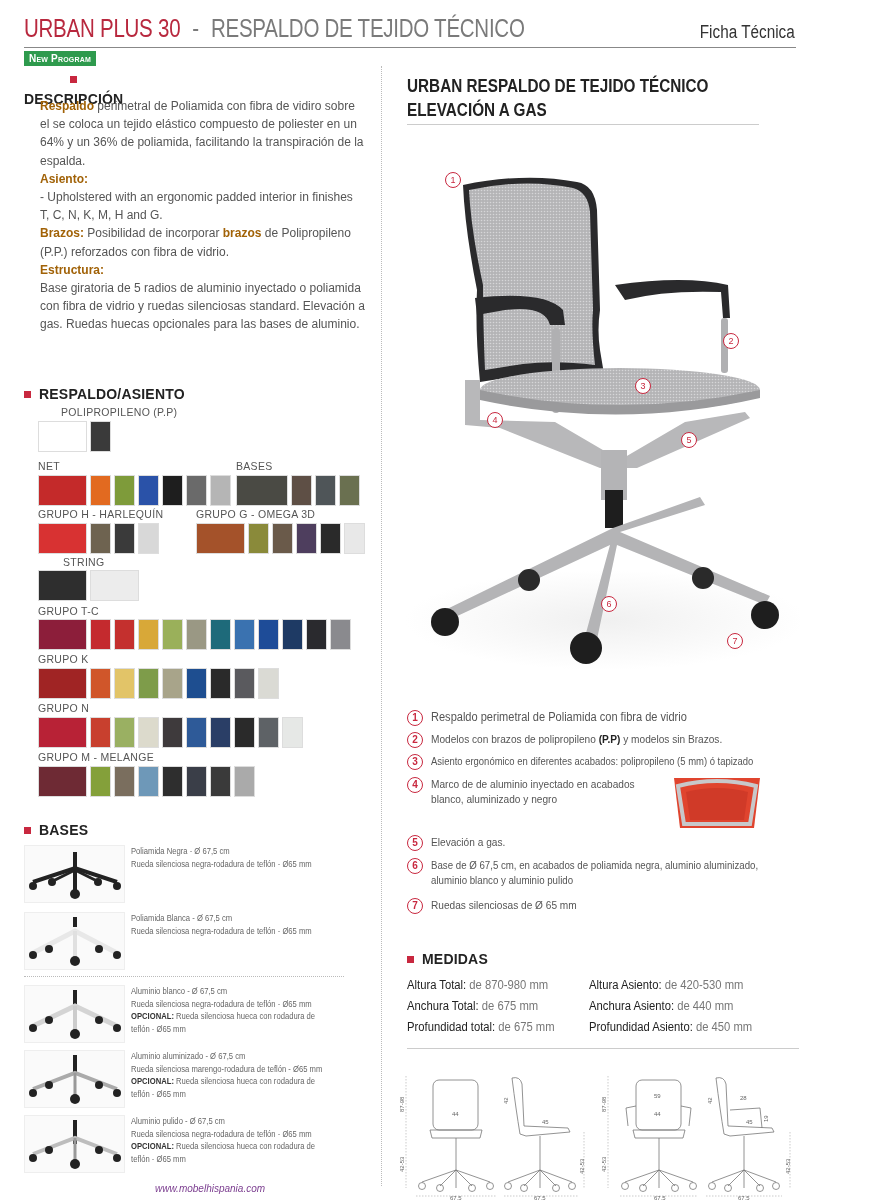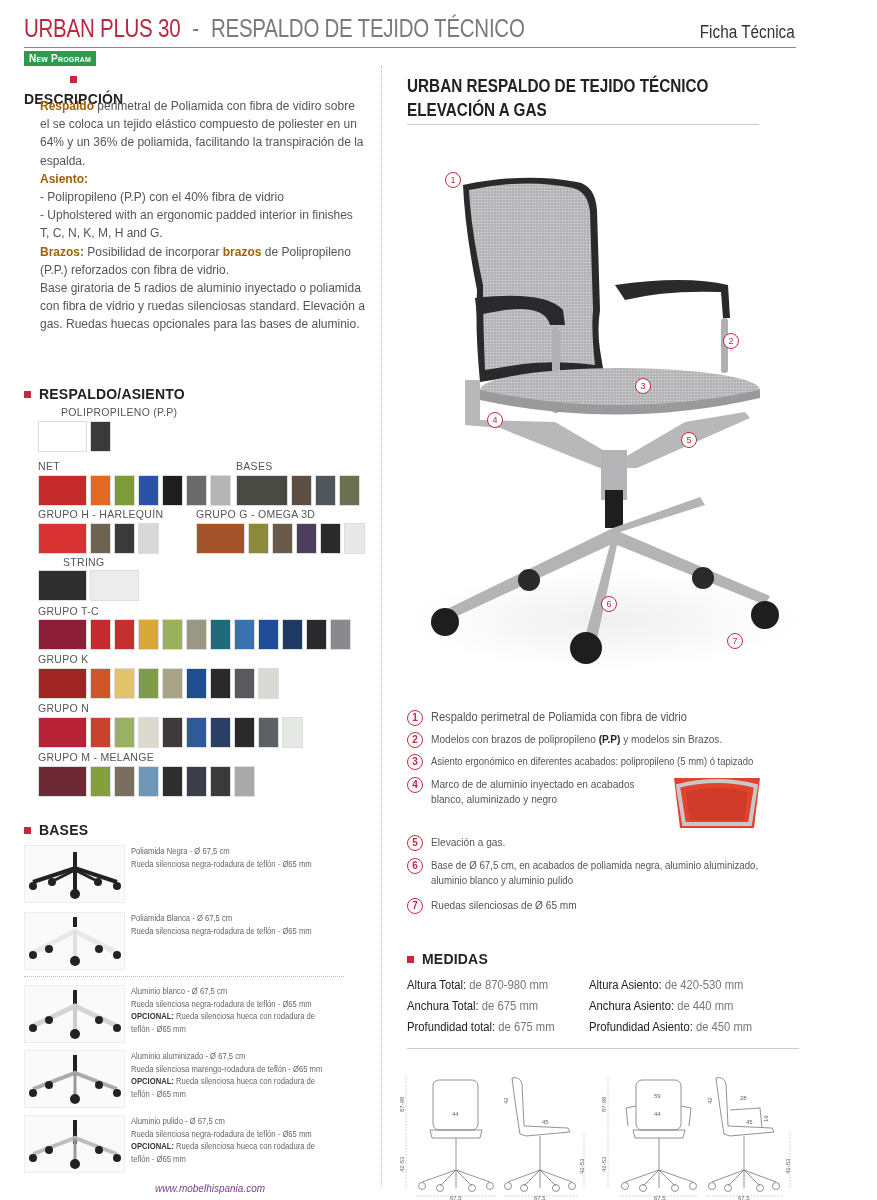--- a/index.html
+++ b/index.html
@@ -71,23 +71,23 @@
 
 <div class="abs vdivider"></div>
 
 <div class="abs sec-head" style="left:24px; top:76px;flex-direction:column;">
   <span class="sec-sq"></span>
   <span>DESCRIPCIÓN</span>
 </div>
 <div class="abs desc">
   <p><b>Respaldo</b><span> perimetral de Poliamida con fibra de vidiro sobre el se coloca un tejido elástico compuesto de poliester en un 64% y un 36% de poliamida, facilitando la transpiración de la espalda.</span></p>
   <p><b>Asiento:</b></p>
-  <p>- Polipropileno (P.P) con el 40% fibra de vidrio</p>
   <p>- Upholstered with an ergonomic padded interior in finishes T, C, N, K, M, H and G.</p>
   <p><b>Brazos:</b><span> Posibilidad de incorporar </span><b>brazos</b><span> de Polipropileno (P.P.) reforzados con fibra de vidrio.</span></p>
+  <p><b>Estructura:</b></p>
   <p>Base giratoria de 5 radios de aluminio inyectado o poliamida con fibra de vidrio y ruedas silenciosas standard. Elevación a gas. Ruedas huecas opcionales para las bases de aluminio.</p>
 </div>
 
 <div class="abs sec-head" style="left:24px; top:386px;">
   <span class="sec-sq"></span>
   <span>RESPALDO/ASIENTO</span>
 </div>
 
 <div class="abs sw-label" style="left:38px; top:406px;padding-left:23px;">POLIPROPILENO (P.P)</div>
 <div class="abs sw-row" id="sw-pp" style="left:38px; top:421px;">

